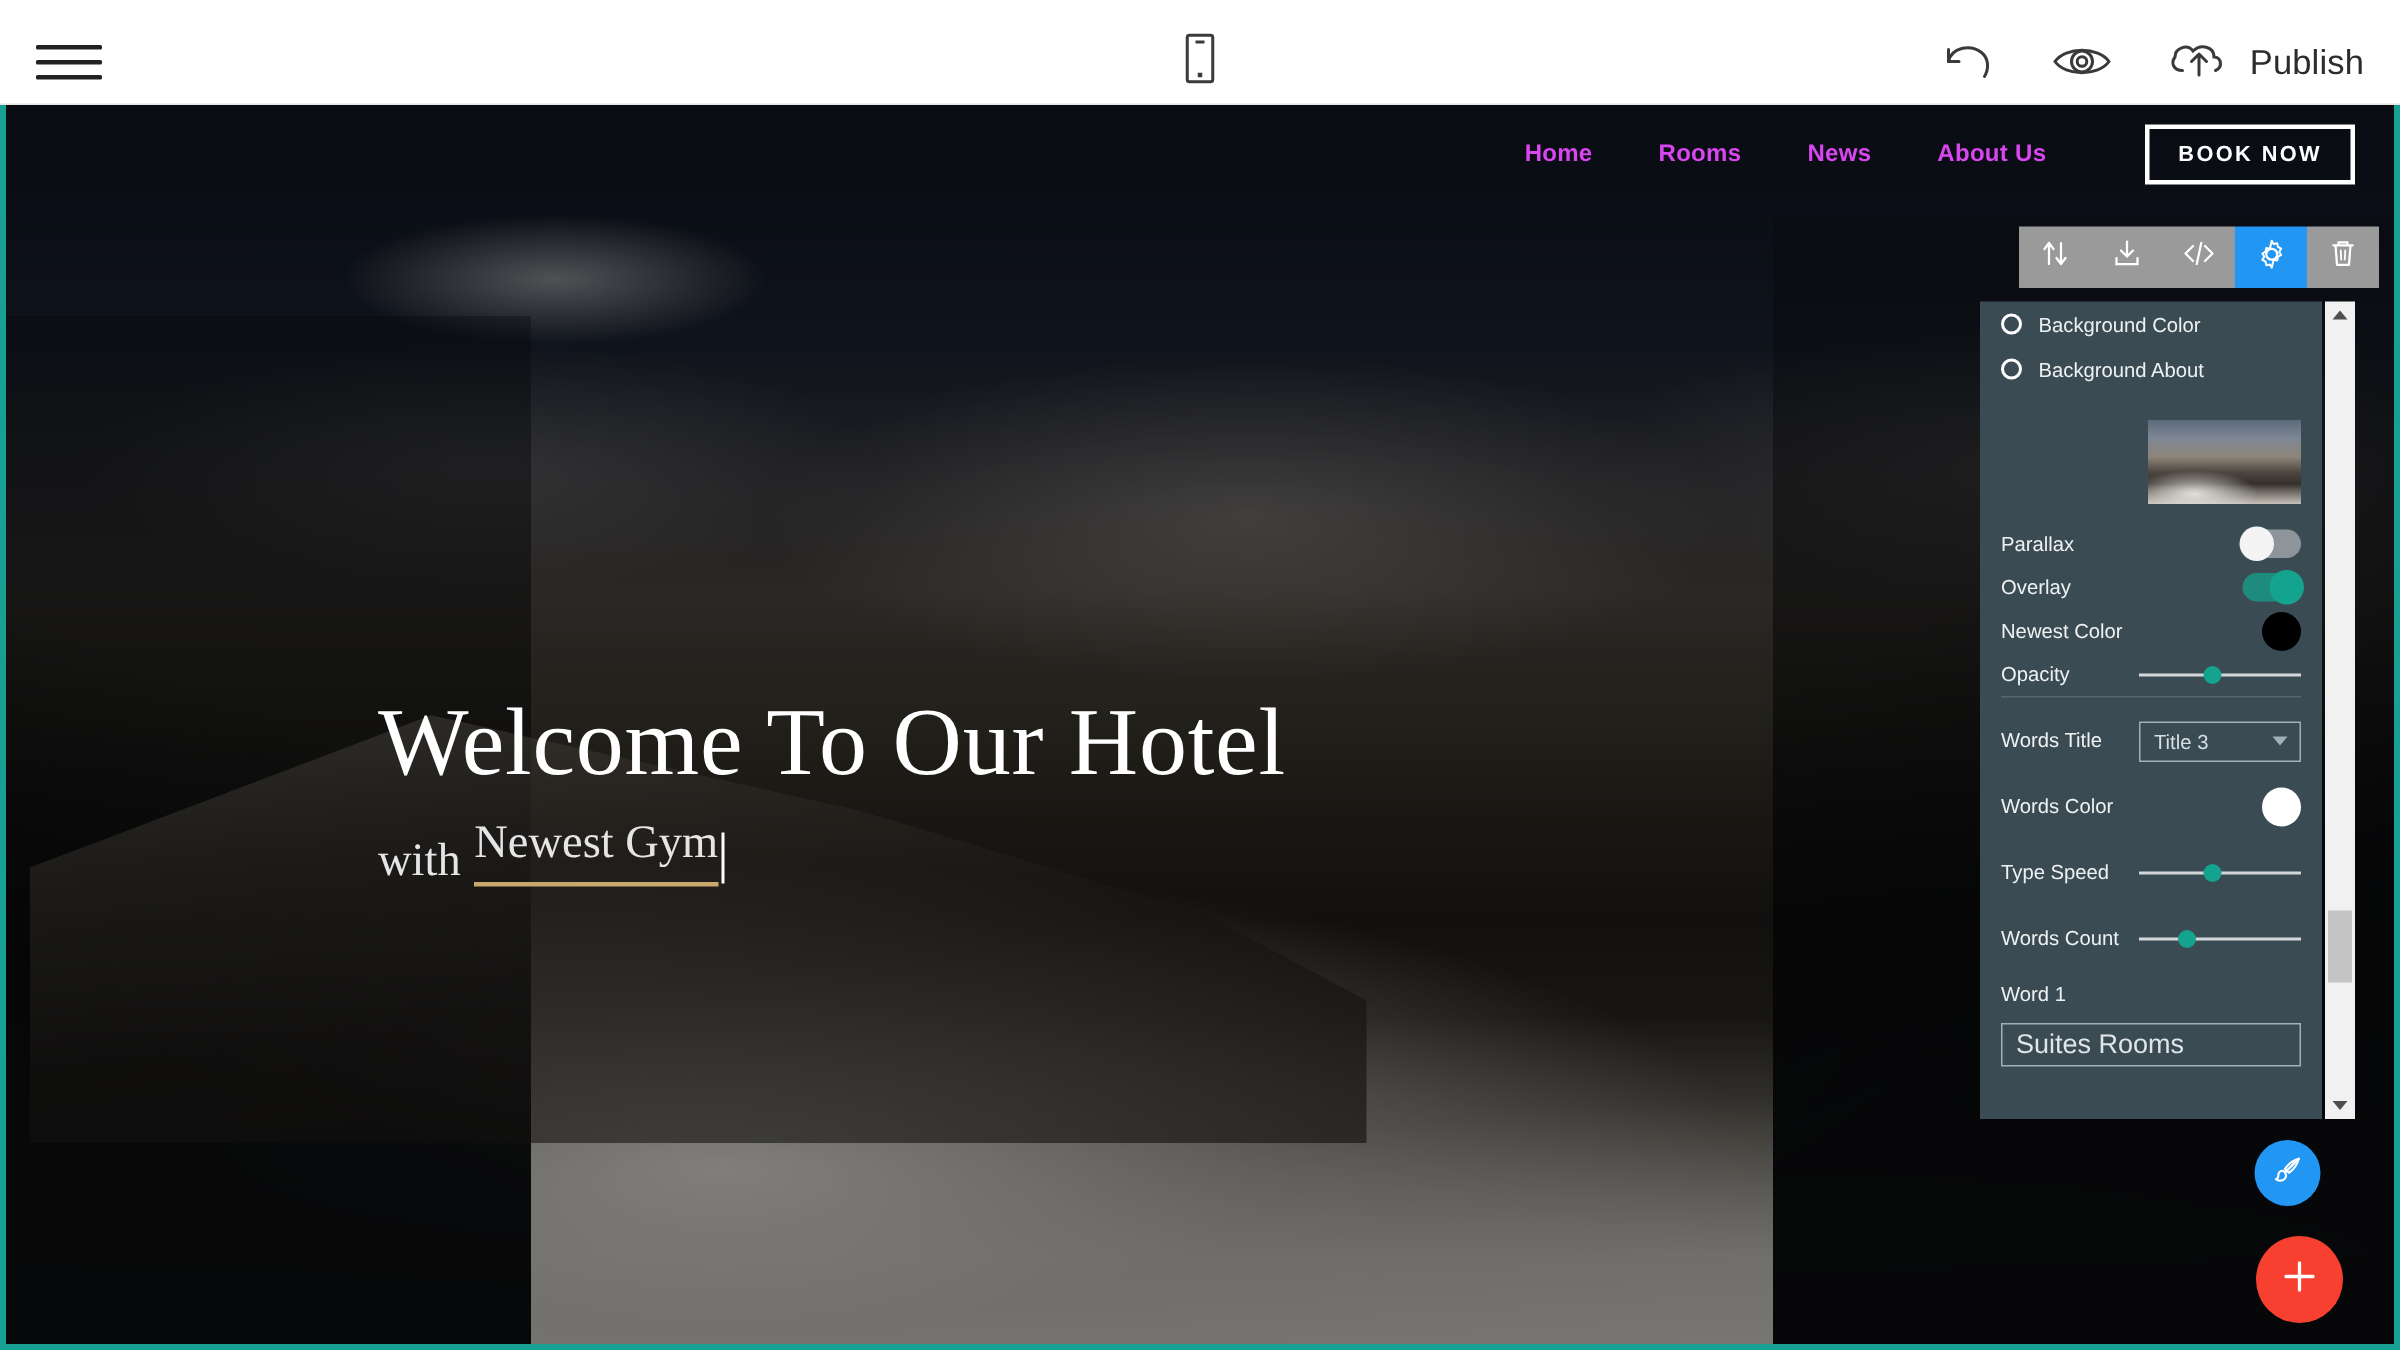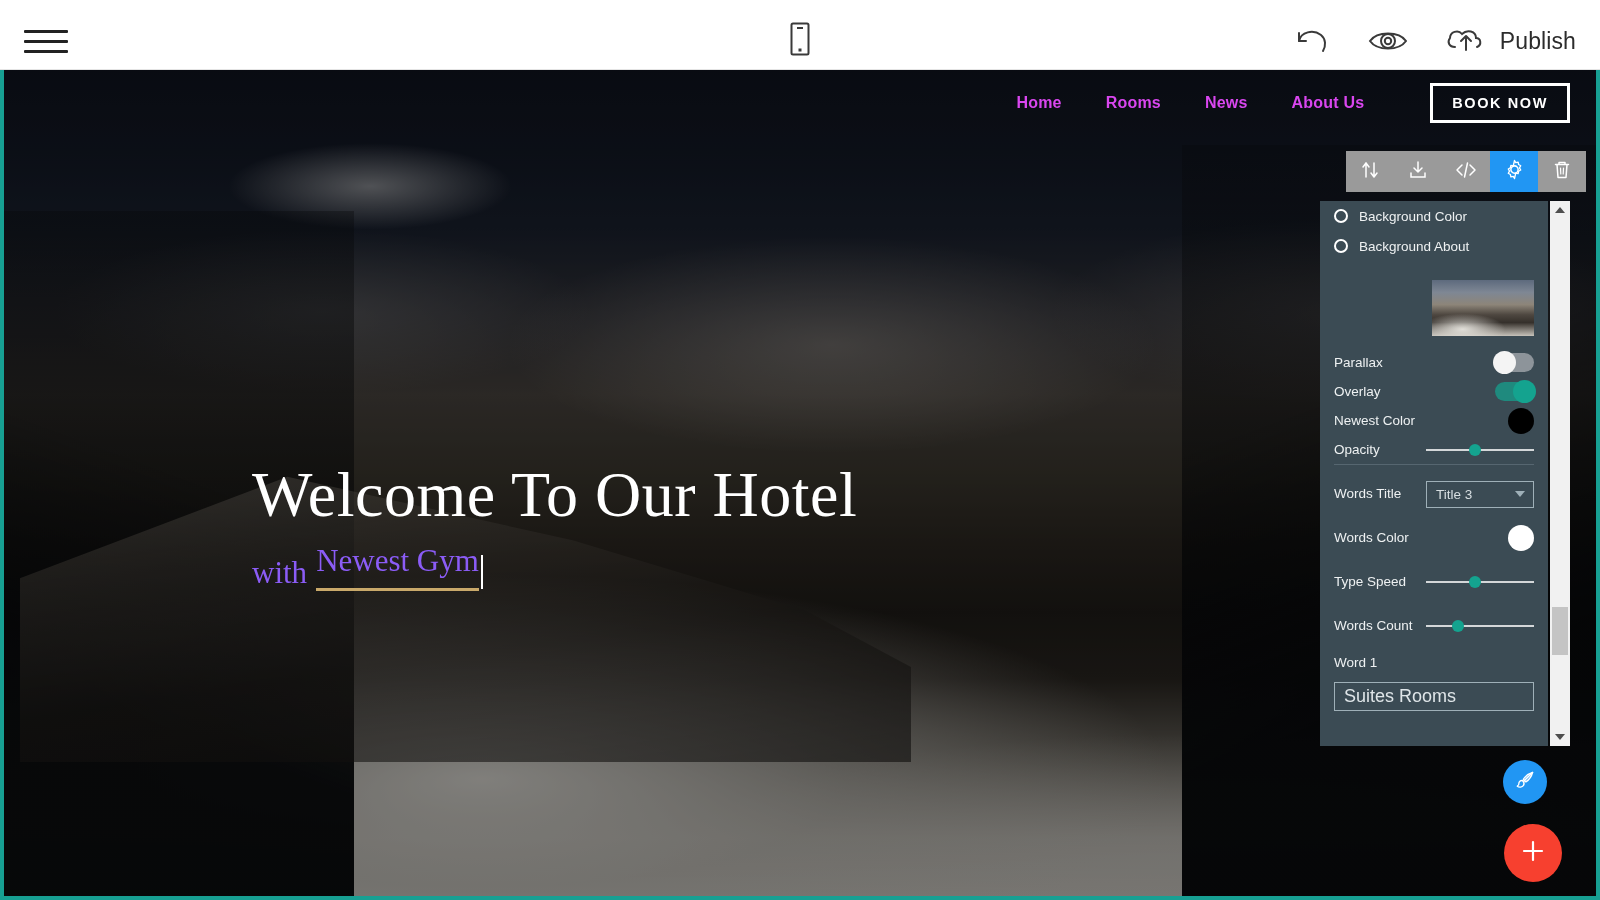--- a/index.html
+++ b/index.html
@@ -123,21 +123,21 @@
   
   #hero-text { position: absolute; left: 248px; top: 398px; z-index: 6; }
   #hero-title {
     font-family: "Liberation Serif", "DejaVu Serif", serif;
     font-size: 64px; color: #ffffff; line-height: 1.12;
     letter-spacing: .5px; white-space: nowrap;
   }
   #hero-sub-row {
     margin-top: 12px; display: flex; align-items: flex-end;
     font-family: "Liberation Serif", "DejaVu Serif", serif;
-    font-size: 31px; color: #8b5cf6; white-space: nowrap;
+    font-size: 31px; color: #e5e5e5; white-space: nowrap;
   }
   #hero-sub-static { margin-right: 9px; }
   #hero-sub-word {
     border-bottom: 3px solid #c9a96a;
     padding-bottom: 9px;
   }
   #hero-caret {
     display: inline-block; width: 2px; height: 34px;
     background: #ffffff; margin-left: 2px; margin-bottom: 2px;
   }

